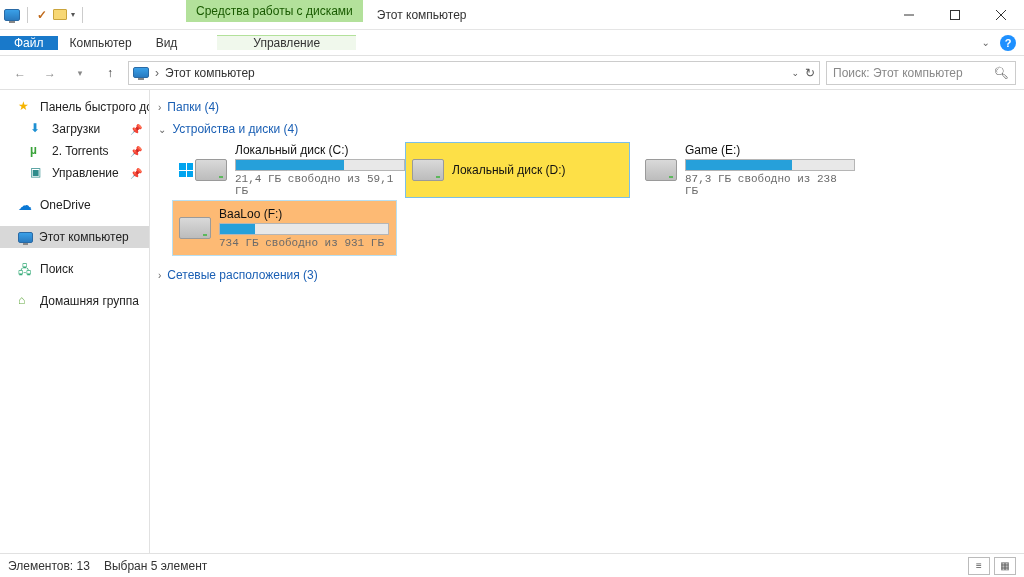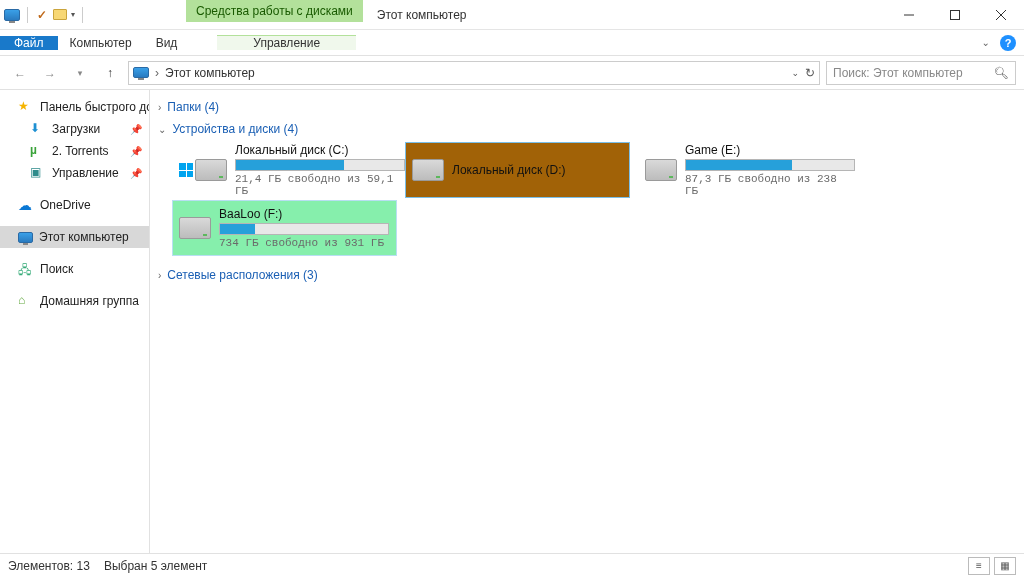--- a/index.html
+++ b/index.html
@@ -44,22 +44,22 @@
 .side-item .pin { position: absolute; right: 6px; color: #777; font-size: 10px; }
 .side-item.selected { background: #d8d8d8; }
 .side-spacer { height: 10px; }
 .side-icon { width: 16px; height: 16px; flex-shrink: 0; }
 
 .content { flex: 1; padding: 6px 8px; overflow: auto; }
 .group-header { display: flex; align-items: center; gap: 6px; color: #1a5fb4; padding: 4px 0; }
 .group-header .twisty { font-size: 10px; color: #666; }
 .drives { display: flex; flex-wrap: wrap; gap: 2px 8px; padding: 2px 0 8px 14px; }
 .drive { width: 225px; height: 56px; display: flex; align-items: center; padding: 4px 6px; gap: 8px; border: 1px solid transparent; }
-.drive.selected { background: #a16207; border-color: #7abfe8; }
-.drive.hover { background: #86efac; border-color: #b8dff2; }
+.drive.selected { background: #fde047; border-color: #7abfe8; }
+.drive.hover { background: #fdba74; border-color: #b8dff2; }
 .drive-icon { width: 38px; height: 32px; flex-shrink: 0; }
 .drive-info { flex: 1; display: flex; flex-direction: column; gap: 2px; }
 .drive-name { color: #111; }
 .drive-bar { width: 170px; height: 12px; border: 1px solid #b5b5b5; background: #e8e8e8; position: relative; }
 .drive-fill { position: absolute; top: 0; left: 0; bottom: 0; background: #26a0da; }
 .drive-free { color: #6a6a6a; font-size: 11px; font-family: Liberation Mono, monospace; }
 .drive.noinfo .drive-info { justify-content: center; }
 
 
 .statusbar { height: 24px; border-top: 1px solid #e1e1e1; display: flex; align-items: center; padding: 0 8px; gap: 14px; color: #333; }

